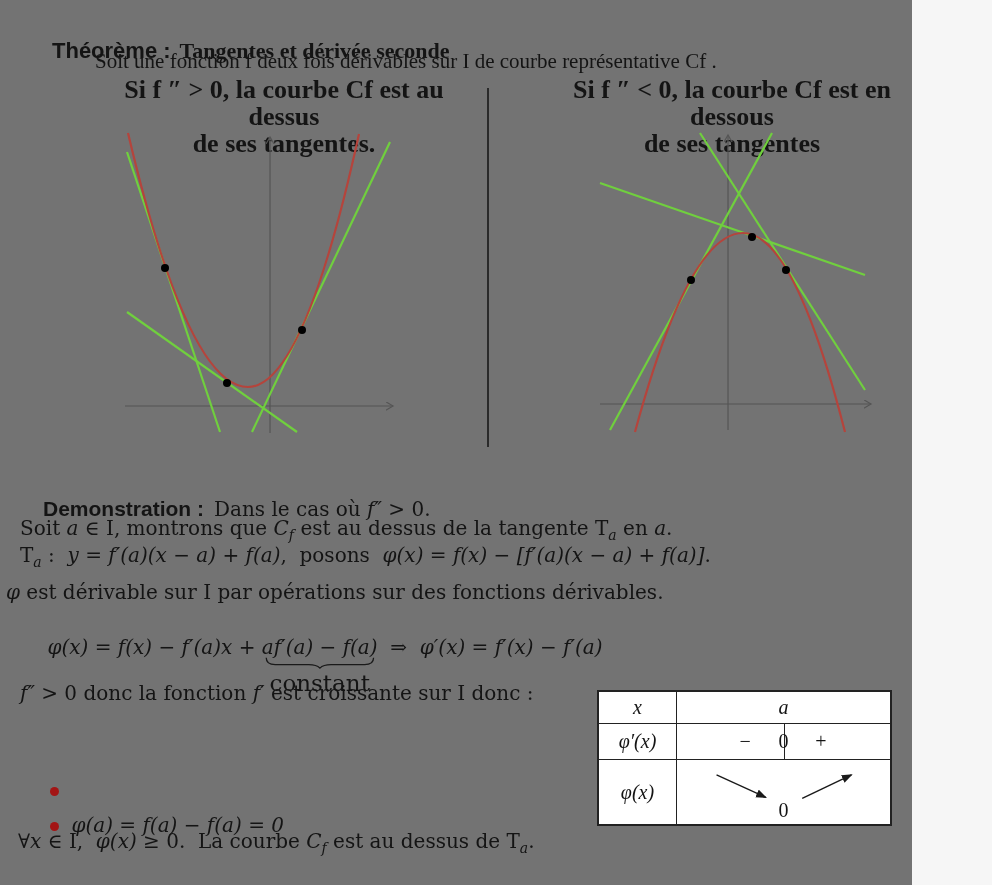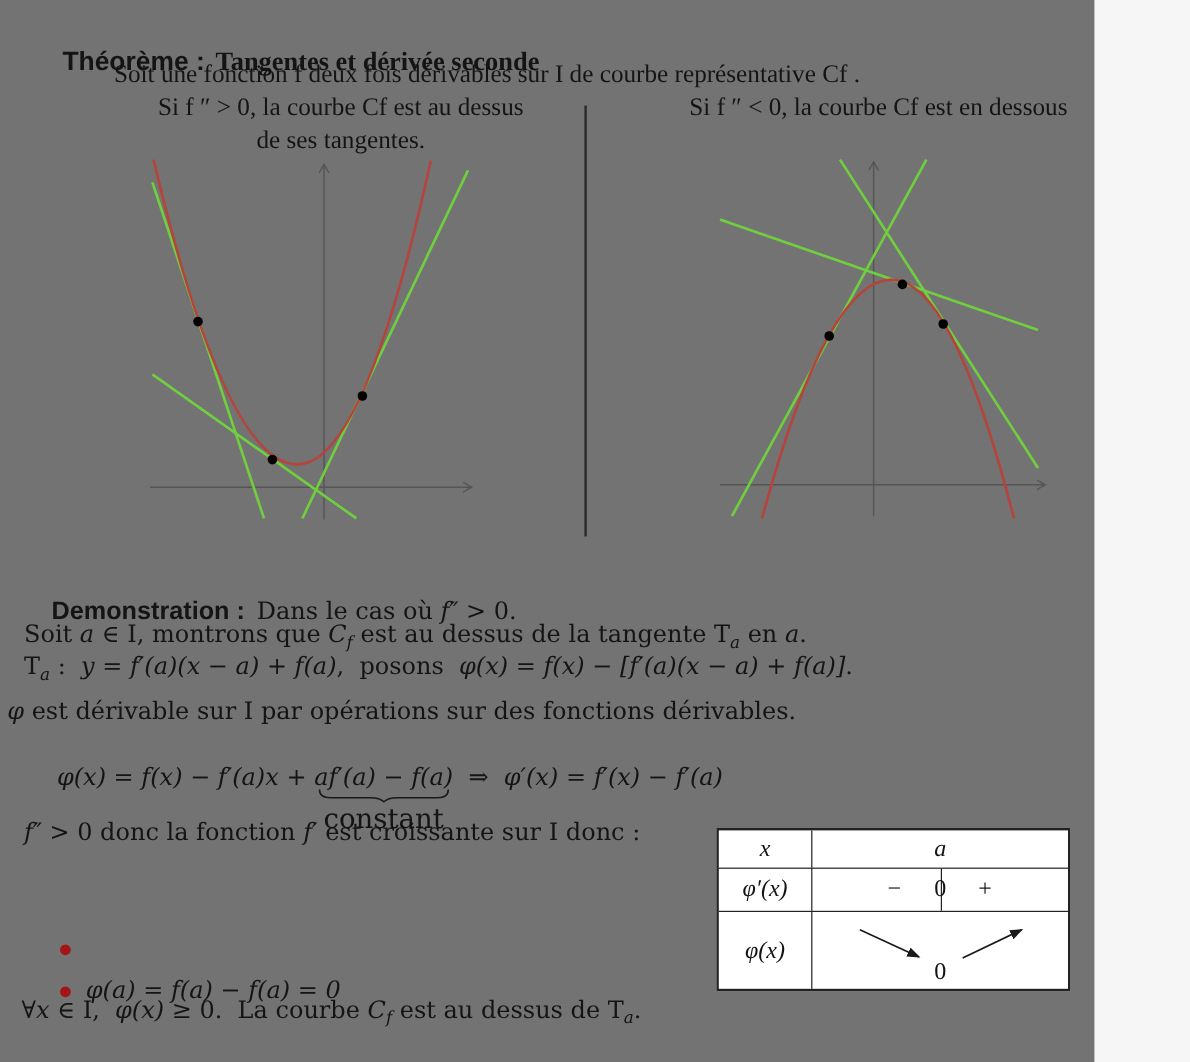--- a/index.html
+++ b/index.html
@@ -9,21 +9,21 @@
     overflow:hidden;
   }
   .abs { position:absolute; }
   .pre { white-space:pre; }
 
   
   .title { top:12px; left:30px; font-size:22px; font-weight:bold; }
   .title .t-label { font-family:"Liberation Sans",sans-serif; }
   .title .t-rest  { font-family:"Liberation Serif",serif; margin-left:9px; }
   .intro { top:49px; left:95px; font-size:21px; }
-  .case-box { top:76px; text-align:center; font-size:21px; line-height:27px; }
+  .case-box { top:76px; text-align:center; font-size:26px; line-height:27px;font-weight:bold; }
   .case-left  { left:100px; width:368px; }
   .case-right { left:532px; width:400px; }
   .divider { left:487px; top:88px; width:2px; height:359px; background:#2a2a2a; }
 
   
   .fig-left  { left:110px; top:128px; }
   .fig-right { left:595px; top:128px; }
   .axis     { stroke:var(--axis,#555); stroke-width:1.2; fill:none; }
   .curve    { stroke:var(--curve-red,#b5443c); stroke-width:2.2; fill:none; }
   .tangent  { stroke:var(--tangent-green,#70cf3e); stroke-width:2.2; fill:none; }
@@ -83,20 +83,21 @@
   </div>
 
   <div class="abs intro pre">Soit une fonction f deux fois dérivables sur I de courbe représentative Cf .</div>
 
   <div class="abs case-box case-left">
     <div>Si f ″ &gt; 0, la courbe Cf est au dessus</div>
     <div>de ses tangentes.</div>
   </div>
   <div class="abs case-box case-right">
     <div>Si f ″ &lt; 0, la courbe Cf est en dessous</div>
+    <div>de ses tangentes</div>
   </div>
 
   <div class="abs divider"></div>
 
   <svg class="abs fig-left" width="300" height="317" viewBox="0 0 300 317">
     <defs>
       <marker id="ahL" markerWidth="9" markerHeight="9" refX="6" refY="3.5" orient="auto">
         <path d="M0,0 L6,3.5 L0,7" fill="none" stroke="#555" stroke-width="1"></path>
       </marker>
     </defs>

